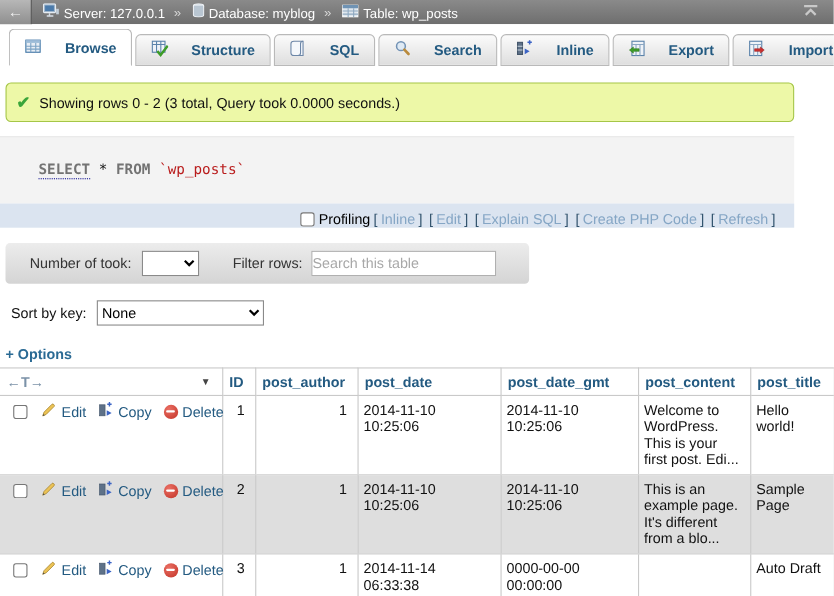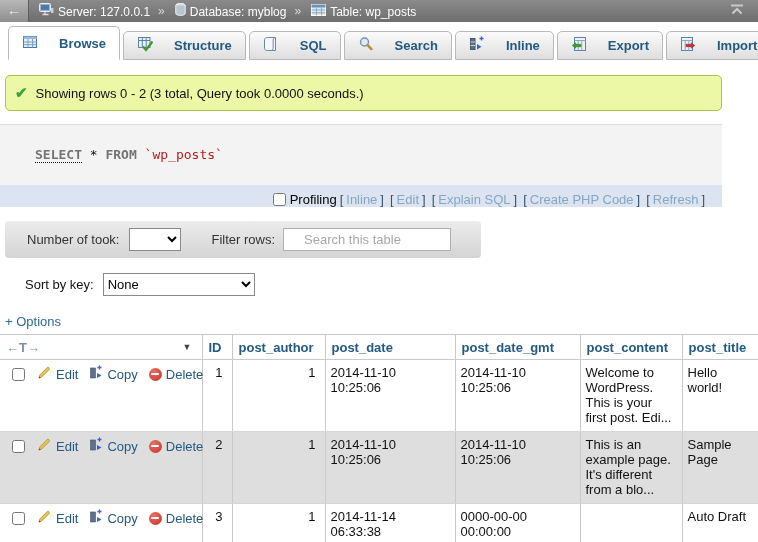--- a/index.html
+++ b/index.html
@@ -51,26 +51,26 @@
 
   
   .rows-panel { margin: 14px 0 0 5px; width: 476px; height: 37px; border-radius: 4px;
     background: linear-gradient(#ececec, #d4d4d4); display: flex; align-items: center;
     padding-left: 22px; color: #333; }
   select { height: 23px; border: 1px solid #8a8a8a; background: #fff; font-size: 13px;
     font-family: "Liberation Sans", sans-serif; }
   .rows-select { width: 52px; margin-left: 9px; padding-left: 32px; }
   .filter-label { margin-left: 31px; }
   .filter-input { width: 168px; height: 23px; border: 1px solid #b0b0b0; margin-left: 8px;
-    padding: 0 20px; font-size: 13px; font-family: "Liberation Sans", sans-serif; }
+    padding: 0 0; font-size: 13px; font-family: "Liberation Sans", sans-serif; }
   .filter-input::placeholder { color: #a8a8a8; }
   .sort-row { margin: 14px 0 0 5px; height: 25px; display: flex; align-items: center; }
   .sort-select { width: 152px; margin-left: 9px; }
   .options-link { display: inline-block; margin: 17px 0 0 5px; color: #2a6a94;
-    text-decoration: none; cursor: pointer; }
+    text-decoration: none; cursor: pointer; font-weight: bold; }
 
   
   table.grid { border-collapse: collapse; table-layout: fixed; width: 758px;
     margin-top: 5px; }
   .grid th { height: 25px; border: 1px solid #c9c9c9; border-left: none;
     color: #235a81; font-weight: bold; text-align: left; padding: 2px 6px;
     background: #fff; cursor: pointer; font-size: 13px; }
   .grid th:first-child { border-left: none; }
   .grid td { border-right: 1px solid #c9c9c9; border-bottom: 1px solid #d6d6d6;
     vertical-align: top; padding: 5px 5px; font-size: 13px; }
@@ -240,21 +240,21 @@
     <span>Number of took:</span>
     <select class="rows-select">
       <option>25</option>
     </select>
     <span class="filter-label">Filter rows:</span>
     <input class="filter-input" type="text" placeholder="Search this table" style="">
   </div>
 
   
   <div class="sort-row">
-    <span style="margin-left:20px">Sort by key:</span>
+    <span style="margin-left:5px">Sort by key:</span>
     <select class="sort-select">
       <option>None</option>
     </select>
   </div>
 
   <a class="options-link">+ Options</a>
 </div>
 
 <table class="grid">
   <colgroup>

